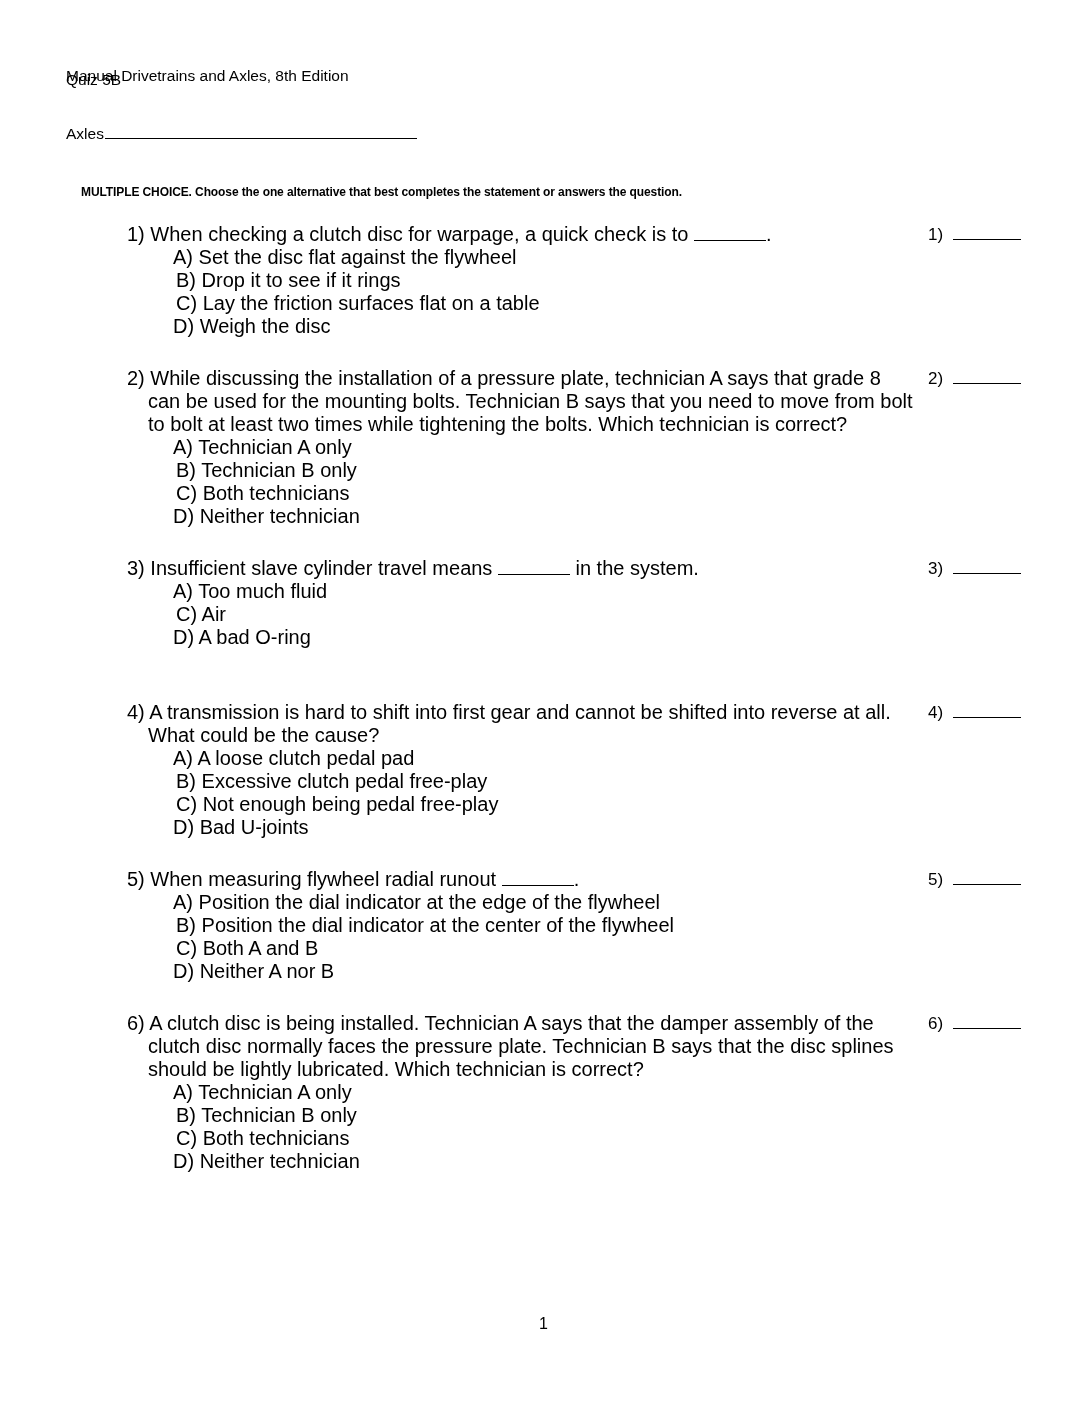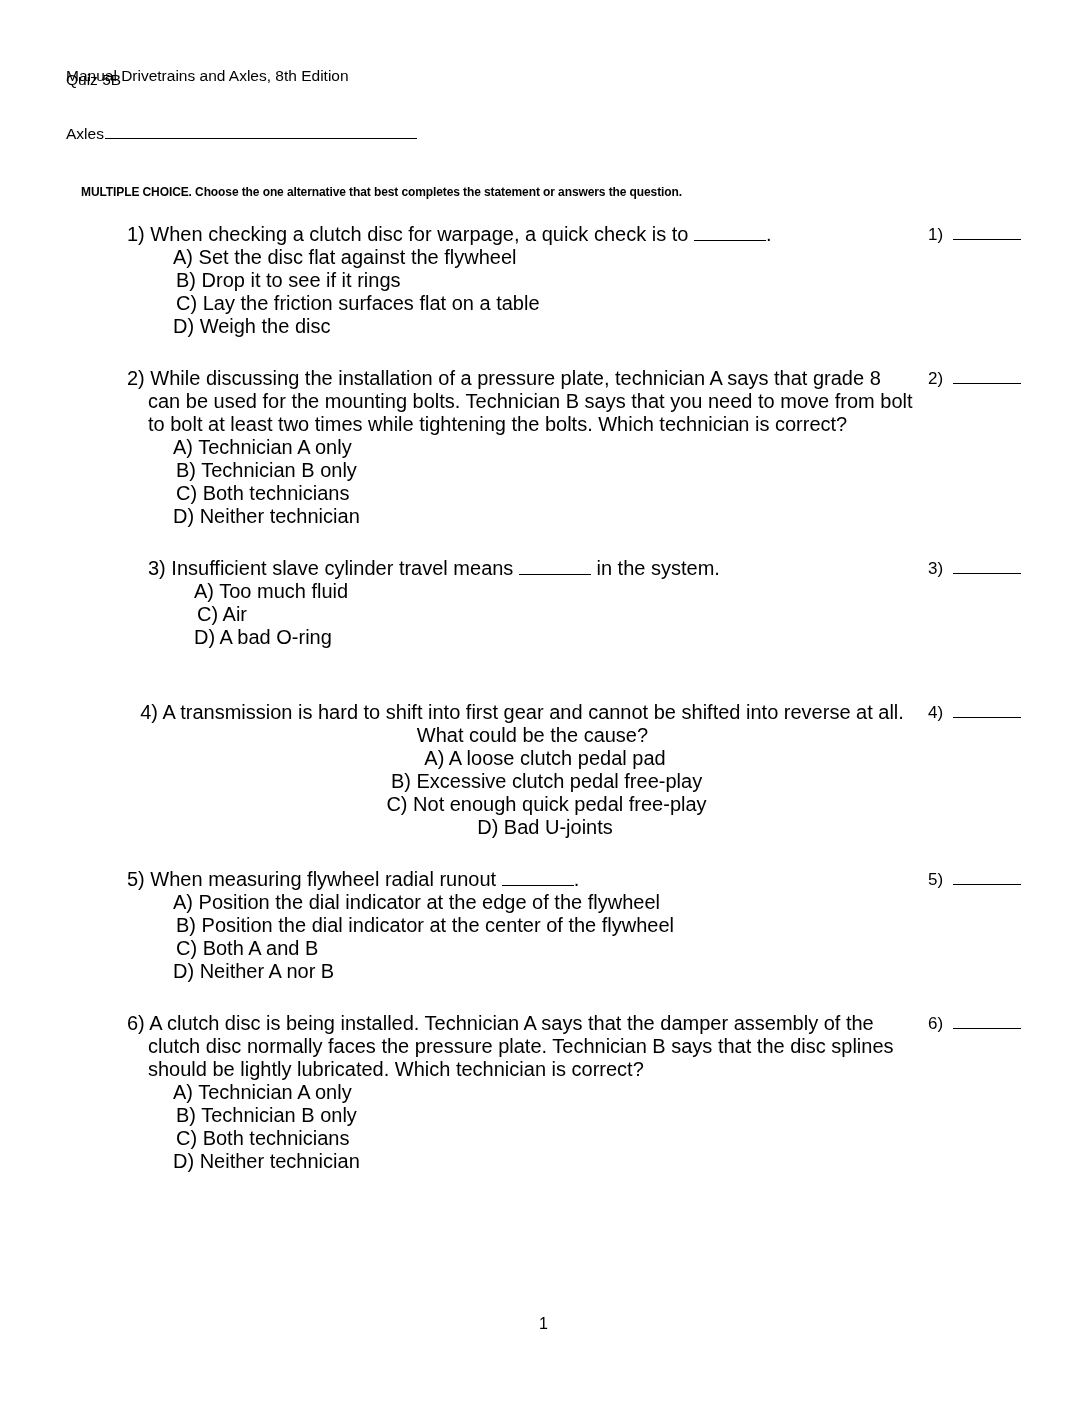--- a/index.html
+++ b/index.html
@@ -52,43 +52,43 @@
   </div>
   <div class="choice">A) Technician A only</div>
   <div class="choice b">B) Technician B only</div>
   <div class="choice c">C) Both technicians</div>
   <div class="choice">D) Neither technician</div>
 </div>
 <div class="anskey serif" style="top:367px;">
   <span>2)</span><span class="ans-line"></span>
 </div>
 
-<div class="question serif" style="top:557px;margin-left:21px;">
+<div class="question serif" style="top:557px;">
   <div class="stem">
     <span>3)</span>
     <span>Insufficient slave cylinder travel means</span>
     <span class="blank"></span>
     <span>in the system.</span>
   </div>
   <div class="choice">A) Too much fluid</div>
   <div class="choice c">C) Air</div>
   <div class="choice">D) A bad O-ring</div>
 </div>
 <div class="anskey serif" style="top:557px;">
   <span>3)</span><span class="ans-line"></span>
 </div>
 
-<div class="question serif" style="top:701px;text-align:center;">
+<div class="question serif" style="top:701px;">
   <div class="stem">
     <span>4)</span>
     <span>A transmission is hard to shift into first gear and cannot be shifted into reverse at all. What could be the cause?</span>
   </div>
   <div class="choice">A) A loose clutch pedal pad</div>
   <div class="choice b">B) Excessive clutch pedal free-play</div>
-  <div class="choice c">C) Not enough quick pedal free-play</div>
+  <div class="choice c">C) Not enough being pedal free-play</div>
   <div class="choice">D) Bad U-joints</div>
 </div>
 <div class="anskey serif" style="top:701px;">
   <span>4)</span><span class="ans-line"></span>
 </div>
 
 <div class="question serif" style="top:868px;">
   <div class="stem">
     <span>5)</span>
     <span>When measuring flywheel radial runout</span>

